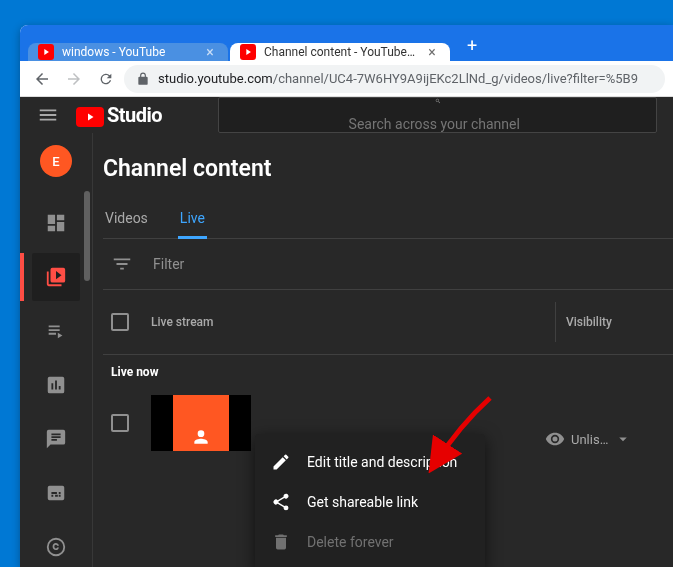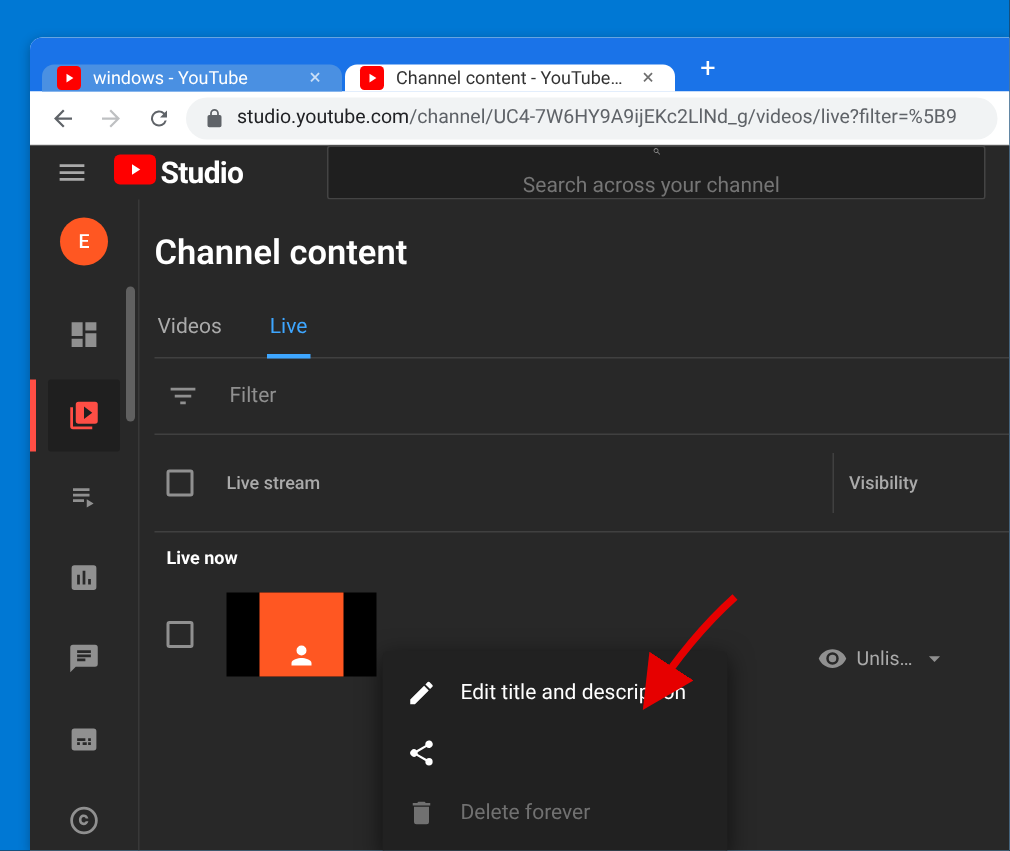--- a/index.html
+++ b/index.html
@@ -14,21 +14,21 @@
 .tab-close { width: 16px; height: 16px; display: flex; align-items: center; justify-content: center; font-size: 14px; opacity: 0.7; flex-shrink: 0; }
 .new-tab { width: 28px; height: 28px; display: flex; align-items: center; justify-content: center; color: #fff; font-size: 18px; margin-left: 6px; margin-bottom: 2px; }
 .addr-bar { background: #fff; height: 36px; display: flex; align-items: center; padding: 0 8px; gap: 4px; border-bottom: 1px solid #ddd; text-align: right; }
 .nav-btn { width: 28px; height: 28px; display: flex; align-items: center; justify-content: center; color: #5f6368; border-radius: 50%; }
 .nav-btn.disabled { opacity: 0.4; }
 .addr-field { flex: 1; height: 28px; background: #f1f3f4; border-radius: 14px; display: flex; align-items: center; padding: 0 12px; gap: 8px; font-size: 13px; color: #5f6368; }
 .url-host { color: #202124; }
 .content-area { background: #282828; height: calc(100% - 72px); display: flex; flex-direction: column; }
 .top-bar { height: 56px; display: flex; align-items: center; padding: 0 16px; gap: 16px; background: #282828; }
 .hamburger { width: 24px; height: 24px; display: flex; align-items: center; justify-content: center; color: #aaa; }
-.logo-wrap { display: flex; align-items: flex-start; gap: 3px; }
+.logo-wrap { display: flex; align-items: flex-end; gap: 3px; }
 .logo-play { width: 28px; height: 20px; background: #ff0000; border-radius: 4px; display: flex; align-items: center; justify-content: center; }
 .logo-text { font-family: 'Roboto', Arial, sans-serif; font-size: 20px; font-weight: 700; color: #fff; letter-spacing: -0.5px; }
 .search-wrap { flex: 1; margin-left: 40px; }
 .search-box { height: 36px; background: #1f1f1f; border: 1px solid #444; border-radius: 2px; display: flex; align-items: center; padding: 0 12px; gap: 12px; flex-direction: column; }
 .search-box input { background: transparent; border: none; color: #aaa; font-size: 14px; flex: 1; outline: none; }
 .main-area { flex: 1; display: flex; }
 .sidebar { width: 72px; background: #282828; display: flex; flex-direction: column; align-items: center; padding-top: 8px; position: relative; }
 .avatar-circle { width: 32px; height: 32px; background: #ff5722; border-radius: 50%; display: flex; align-items: center; justify-content: center; color: #fff; font-size: 13px; font-weight: 500; margin-bottom: 22px; margin-top: 4px; }
 .sb-item { width: 48px; height: 48px; display: flex; align-items: center; justify-content: center; border-radius: 2px; margin-bottom: 6px; position: relative; }
 .sb-item svg { fill: #909090; }
@@ -225,20 +225,21 @@
   <div class="menu-item">
     <svg viewBox="0 0 24 24">
         <path d="M3 17.25V21h3.75L17.81 9.94l-3.75-3.75L3 17.25zM20.71 7.04a1 1 0 0 0 0-1.41l-2.34-2.34a1 1 0 0 0-1.41 0l-1.83 1.83 3.75 3.75 1.83-1.83z"></path>
       </svg>
     <span>Edit title and description</span>
   </div>
   <div class="menu-item">
     <svg viewBox="0 0 24 24">
         <path d="M18 16.08a2.91 2.91 0 0 0-1.96.77L8.91 12.7a3.27 3.27 0 0 0 0-1.39l7.05-4.11A3 3 0 1 0 15 5c0 .24.04.47.09.7L8.04 9.81a3 3 0 1 0 0 4.38l7.12 4.16c-.05.21-.08.43-.08.65a2.92 2.92 0 1 0 2.92-2.92z"></path>
       </svg>
+    <span>Get shareable link</span>
   </div>
   <div class="menu-item disabled">
     <svg viewBox="0 0 24 24">
         <path d="M6 19a2 2 0 0 0 2 2h8a2 2 0 0 0 2-2V7H6v12zM19 4h-3.5l-1-1h-5l-1 1H5v2h14V4z"></path>
       </svg>
     <span>Delete forever</span>
   </div>
 </div>
 
 <svg class="arrow" width="80" height="90">

